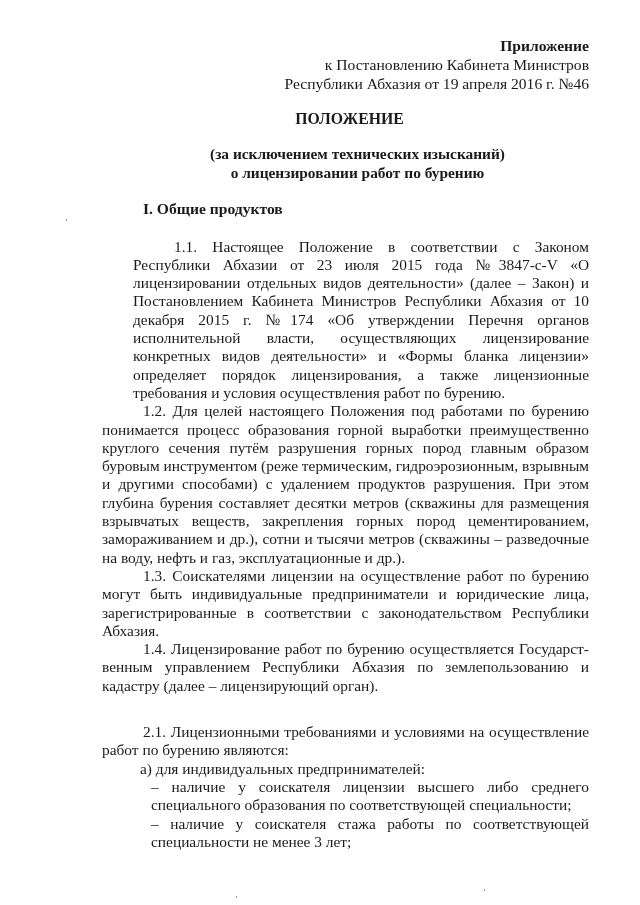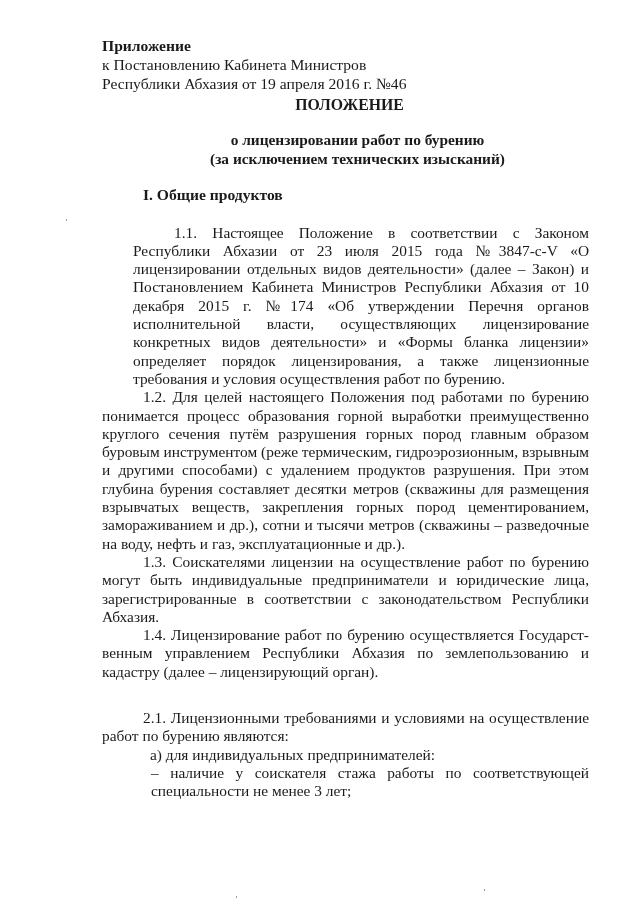--- a/index.html
+++ b/index.html
@@ -17,32 +17,32 @@
     }
     .page {
       position: absolute;
       left: 102px;
       top: 36px;
       width: 487px;
       font-size: 15.4px;
       line-height: 18.3px;
     }
     .appendix {
-      text-align: left;
+      text-align: right;
       font-size: 15.6px;
       line-height: 19px;
     }
     .appendix .title {
       font-weight: bold;
     }
     .doc-title {
       text-align: center;
       font-weight: bold;
       font-size: 15.8px;
-      margin-top: 3px;
+      margin-top: 17px;
       padding-left: 8px;
     }
     .doc-subtitle {
       text-align: center;
       font-weight: bold;
       font-size: 15.4px;
       line-height: 18.5px;
       margin-top: 17px;
       padding-left: 24px;
     }
@@ -54,21 +54,21 @@
     .sec1 { margin-top: 18px; }
     .sec2 { margin-top: 19px; }
     .para {
       text-align: justify;
       text-indent: 41px;
       hyphens: manual;
     }
     .para.first { margin-top: 19px; margin-left: 31px; }
     .sec2-para { margin-top: 28px; }
     .sub-item {
-      margin-left: 48px;
+      margin-left: 38px;
     }
     .dash-item {
       margin-left: 49px;
       text-align: justify;
     }
     .speck {
       position: absolute;
       width: 1px;
       height: 2px;
       background: #9a9a9a;
@@ -85,31 +85,32 @@
 
   <div class="appendix">
     <div class="title">Приложение</div>
     <div>к Постановлению Кабинета Министров</div>
     <div>Республики Абхазия от 19 апреля 2016 г. №46</div>
   </div>
 
   <div class="doc-title">ПОЛОЖЕНИЕ</div>
 
   <div class="doc-subtitle">
+    <div>(за исключением технических изысканий)</div>
     <div>о лицензировании работ по бурению</div>
-    <div>(за исключением технических изысканий)</div>
   </div>
 
   <div class="section">
     <div class="section-heading sec1">I. Общие продуктов</div>
     <div class="para first">1.1. Настоящее Положение в соответствии с Законом Республики Абхазии от 23 июля 2015 года №3847-с-V «О лицензировании отдельных видов деятельности» (далее – Закон) и Постановлением Кабинета Мини­стров Республики Абхазия от 10 декабря 2015 г. №174 «Об утверждении Перечня органов исполнительной власти, осуществляющих лицензи­рование конкретных видов деятельности» и «Формы бланка лицензии» определяет порядок лицензирования, а также лицензионные требования и условия осуществления работ по бурению.</div>
     <div class="para">1.2. Для целей настоящего Положения под работами по бурению понимается процесс образования горной выработки преимущественно круглого сечения путём разрушения горных пород главным образом буровым инструментом (реже термическим, гидроэрозионным, взрывным и другими способами) с удалением продуктов разрушения. При этом глубина бурения составляет десятки метров (скважины для размеще­ния взрывчатых веществ, закрепления горных пород цементированием, замораживанием и др.), сотни и тысячи метров (скважины – разведочные на воду, нефть и газ, эксплуатационные и др.).</div>
     <div class="para">1.3. Соискателями лицензии на осуществление работ по бурению могут быть индивидуальные предприниматели и юридические лица, зарегистрированные в соответствии с законодательством Республики Абхазия.</div>
     <div class="para">1.4. Лицензирование работ по бурению осуществляется Государст­венным управлением Республики Абхазия по землепользованию и кадастру (далее – лицензирующий орган).</div>
   </div>
 
   <div class="section">
     <div class="para sec2-para">2.1. Лицензионными требованиями и условиями на осуществление работ по бурению являются:</div>
     <div class="sub-item">а) для индивидуальных предпринимателей:</div>
+    <div class="dash-item">– наличие у соискателя лицензии высшего либо среднего специаль­ного образования по соответствующей специальности;</div>
     <div class="dash-item">– наличие у соискателя стажа работы по соответствующей специальности не менее 3 лет;</div>
   </div>
 
 </div>
 
 </body></html>

